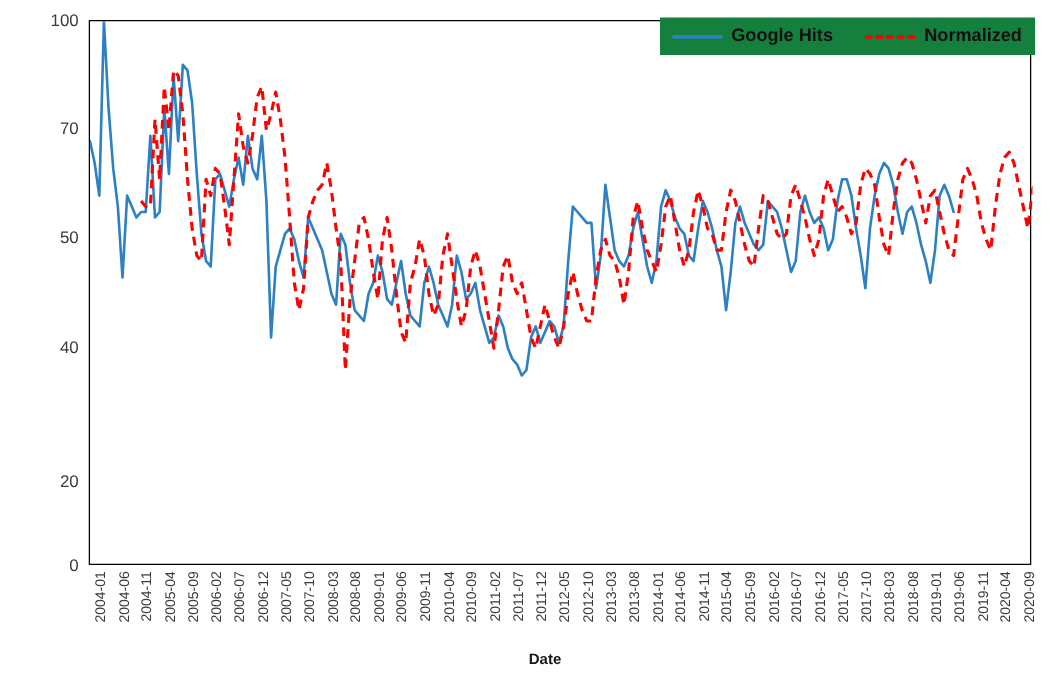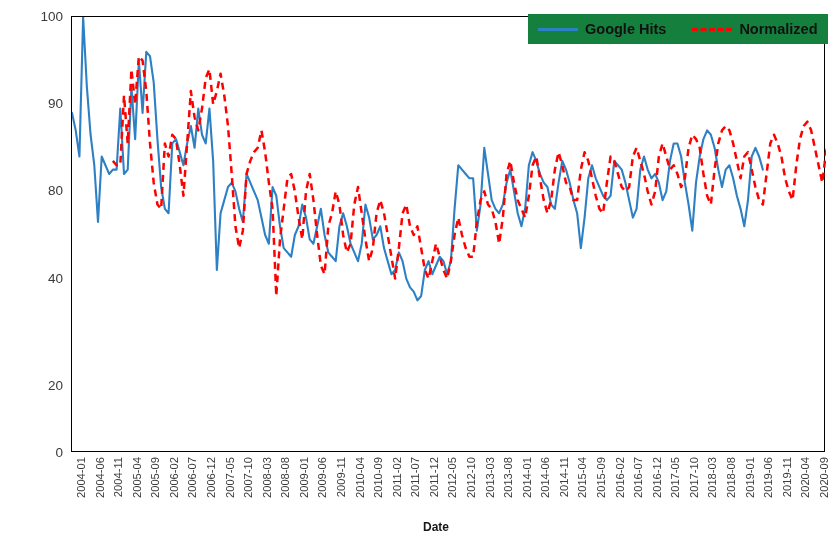--- a/index.html
+++ b/index.html
@@ -39,22 +39,22 @@
 <div id="root">
 
   <div id="ylabel-wrap">
     <div id="ylabel">Normalized Hits and Forecasts</div>
   </div>
 
   <div id="yticks">
       <div class="ytick" style="top: 452px; left: 3px; width: 60px;">0</div>
       <div class="ytick" style="top: 364.8px; left: 3px; width: 60px; margin-top: 20px;">20</div>
       <div class="ytick" style="top: 277.6px; left: 3px; width: 60px;">40</div>
-      <div class="ytick" style="top: 190.4px; left: 3px; width: 60px;">80</div>
-      <div class="ytick" style="top: 103.2px; left: 3px; width: 60px;">90</div>
+      <div class="ytick" style="top: 190.4px; left: 3px; width: 60px;">50</div>
+      <div class="ytick" style="top: 103.2px; left: 3px; width: 60px;">70</div>
       <div class="ytick" style="top: 16px; left: 3px; width: 60px;">100</div>
     </div>
 
   <div id="plot-frame">
     <svg id="plot-svg" viewBox="0 0 754 436" preserveAspectRatio="none">
       <path id="path-hits" fill="none" stroke="#2E80C4" stroke-width="2.1" stroke-linejoin="round" stroke-linecap="round" d="M0.00 95.92 L3.71 113.36 L7.43 139.52 L11.14 0.00 L14.86 69.76 L18.57 117.72 L22.29 148.24 L26.00 204.92 L29.71 139.52 L33.43 148.24 L37.14 156.96 L40.86 152.60 L44.57 152.60 L48.29 91.56 L52.00 156.96 L55.71 152.60 L59.43 69.76 L63.14 122.08 L66.86 43.60 L70.57 95.92 L74.29 34.88 L78.00 39.24 L81.71 65.40 L85.43 122.08 L89.14 170.04 L92.86 191.84 L96.57 196.20 L100.29 126.44 L104.00 122.08 L107.71 135.16 L111.43 148.24 L115.14 126.44 L118.86 109.00 L122.57 130.80 L126.29 91.56 L130.00 117.72 L133.71 126.44 L137.43 91.56 L141.14 143.88 L144.86 252.88 L148.57 196.20 L152.29 183.12 L156.00 170.04 L159.71 165.68 L163.43 174.40 L167.14 191.84 L170.86 204.92 L174.57 156.96 L178.29 165.68 L182.00 174.40 L185.71 183.12 L189.43 200.56 L193.14 218.00 L196.86 226.72 L200.57 170.04 L204.29 178.76 L208.00 209.28 L211.71 231.08 L215.43 235.44 L219.14 239.80 L222.86 218.00 L226.57 209.28 L230.29 187.48 L234.00 200.56 L237.71 222.36 L241.43 226.72 L245.14 209.28 L248.86 191.84 L252.57 218.00 L256.29 235.44 L260.00 239.80 L263.71 244.16 L267.43 209.28 L271.14 196.20 L274.86 209.28 L278.57 226.72 L282.29 235.44 L286.00 244.16 L289.71 226.72 L293.43 187.48 L297.14 200.56 L300.86 222.36 L304.57 218.00 L308.29 209.28 L312.00 231.08 L315.71 244.16 L319.43 257.24 L323.14 252.88 L326.86 235.44 L330.57 244.16 L334.29 261.60 L338.00 270.32 L341.71 274.68 L345.43 283.40 L349.14 279.04 L352.86 252.88 L356.57 244.16 L360.29 257.24 L364.00 248.52 L367.71 239.80 L371.43 244.16 L375.14 257.24 L378.86 244.16 L382.57 191.84 L386.29 148.24 L390.00 152.60 L393.71 156.96 L397.43 161.32 L401.14 161.32 L404.86 213.64 L408.57 187.48 L412.29 130.80 L416.00 156.96 L419.71 183.12 L423.43 191.84 L427.14 196.20 L430.86 187.48 L434.57 165.68 L438.29 152.60 L442.00 174.40 L445.71 196.20 L449.43 209.28 L453.14 191.84 L456.86 148.24 L460.57 135.16 L464.29 143.88 L468.00 156.96 L471.71 165.68 L475.43 170.04 L479.14 187.48 L482.86 191.84 L486.57 165.68 L490.29 143.88 L494.00 152.60 L497.71 165.68 L501.43 183.12 L505.14 196.20 L508.86 231.08 L512.57 200.56 L516.29 161.32 L520.00 148.24 L523.71 161.32 L527.43 170.04 L531.14 178.76 L534.86 183.12 L538.57 178.76 L542.29 143.88 L546.00 148.24 L549.71 152.60 L553.43 165.68 L557.14 183.12 L560.86 200.56 L564.57 191.84 L568.29 152.60 L572.00 139.52 L575.71 152.60 L579.43 161.32 L583.14 156.96 L586.86 165.68 L590.57 183.12 L594.29 174.40 L598.00 143.88 L601.71 126.44 L605.43 126.44 L609.14 139.52 L612.86 165.68 L616.57 187.48 L620.29 213.64 L624.00 165.68 L627.71 139.52 L631.43 122.08 L635.14 113.36 L638.86 117.72 L642.57 130.80 L646.29 152.60 L650.00 170.04 L653.71 152.60 L657.43 148.24 L661.14 161.32 L664.86 178.76 L668.57 191.84 L672.29 209.28 L676.00 183.12 L679.71 139.52 L683.43 130.80 L687.14 139.52 L690.86 152.60"></path>
       <path id="path-fc" fill="none" stroke="#FF0000" stroke-width="2.5" stroke-dasharray="7,5" stroke-linejoin="round" stroke-linecap="butt" d="M40.86 143.88 L44.57 148.24 L48.29 148.24 L52.00 78.48 L55.71 126.44 L59.43 52.32 L63.14 87.20 L66.86 39.24 L70.57 43.60 L74.29 74.12 L78.00 126.44 L81.71 165.68 L85.43 187.48 L89.14 191.84 L92.86 126.44 L96.57 139.52 L100.29 117.72 L104.00 122.08 L107.71 148.24 L111.43 178.76 L115.14 126.44 L118.86 74.12 L122.57 100.28 L126.29 113.36 L130.00 91.56 L133.71 61.04 L137.43 52.32 L141.14 87.20 L144.86 74.12 L148.57 56.68 L152.29 78.48 L156.00 109.00 L159.71 156.96 L163.43 209.28 L167.14 231.08 L170.86 213.64 L174.57 156.96 L178.29 143.88 L182.00 135.16 L185.71 130.80 L189.43 113.36 L193.14 135.16 L196.86 165.68 L200.57 191.84 L204.29 279.04 L208.00 222.36 L211.71 191.84 L215.43 161.32 L219.14 156.96 L222.86 174.40 L226.57 200.56 L230.29 222.36 L234.00 174.40 L237.71 156.96 L241.43 183.12 L245.14 218.00 L248.86 248.52 L252.57 257.24 L256.29 209.28 L260.00 196.20 L263.71 174.40 L267.43 187.48 L271.14 218.00 L274.86 235.44 L278.57 226.72 L282.29 187.48 L286.00 170.04 L289.71 196.20 L293.43 222.36 L297.14 244.16 L300.86 231.08 L304.57 196.20 L308.29 183.12 L312.00 196.20 L315.71 218.00 L319.43 239.80 L323.14 261.60 L326.86 231.08 L330.57 196.20 L334.29 187.48 L338.00 209.28 L341.71 218.00 L345.43 209.28 L349.14 231.08 L352.86 252.88 L356.57 261.60 L360.29 244.16 L364.00 226.72 L367.71 239.80 L371.43 252.88 L375.14 261.60 L378.86 244.16 L382.57 218.00 L386.29 200.56 L390.00 218.00 L393.71 231.08 L397.43 239.80 L401.14 239.80 L404.86 204.92 L408.57 183.12 L412.29 174.40 L416.00 187.48 L419.71 191.84 L423.43 204.92 L427.14 226.72 L430.86 200.56 L434.57 156.96 L438.29 143.88 L442.00 165.68 L445.71 183.12 L449.43 191.84 L453.14 200.56 L456.86 178.76 L460.57 148.24 L464.29 139.52 L468.00 161.32 L471.71 183.12 L475.43 196.20 L479.14 183.12 L482.86 152.60 L486.57 135.16 L490.29 148.24 L494.00 165.68 L497.71 170.04 L501.43 183.12 L505.14 183.12 L508.86 152.60 L512.57 135.16 L516.29 143.88 L520.00 161.32 L523.71 178.76 L527.43 191.84 L531.14 196.20 L534.86 165.68 L538.57 139.52 L542.29 143.88 L546.00 156.96 L549.71 170.04 L553.43 174.40 L557.14 170.04 L560.86 139.52 L564.57 130.80 L568.29 143.88 L572.00 156.96 L575.71 174.40 L579.43 187.48 L583.14 174.40 L586.86 139.52 L590.57 126.44 L594.29 139.52 L598.00 152.60 L601.71 148.24 L605.43 156.96 L609.14 170.04 L612.86 161.32 L616.57 130.80 L620.29 117.72 L624.00 122.08 L627.71 130.80 L631.43 156.96 L635.14 178.76 L638.86 187.48 L642.57 152.60 L646.29 126.44 L650.00 113.36 L653.71 109.00 L657.43 113.36 L661.14 126.44 L664.86 143.88 L668.57 161.32 L672.29 139.52 L676.00 135.16 L679.71 152.60 L683.43 170.04 L687.14 183.12 L690.86 187.48 L694.57 156.96 L698.29 126.44 L702.00 117.72 L705.71 126.44 L709.43 139.52 L713.14 161.32 L716.86 174.40 L720.57 183.12 L724.29 148.24 L728.00 122.08 L731.71 109.00 L735.43 104.64 L739.14 113.36 L742.86 130.80 L746.57 148.24 L750.29 165.68 L754.00 135.16 L757.71 122.08 L761.43 135.16 L765.14 152.60 L768.86 170.04 L772.57 174.40 L776.29 143.88 L780.00 113.36 L783.71 104.64 L787.43 113.36 L791.14 126.44"></path>
     </svg>
   </div>
 

